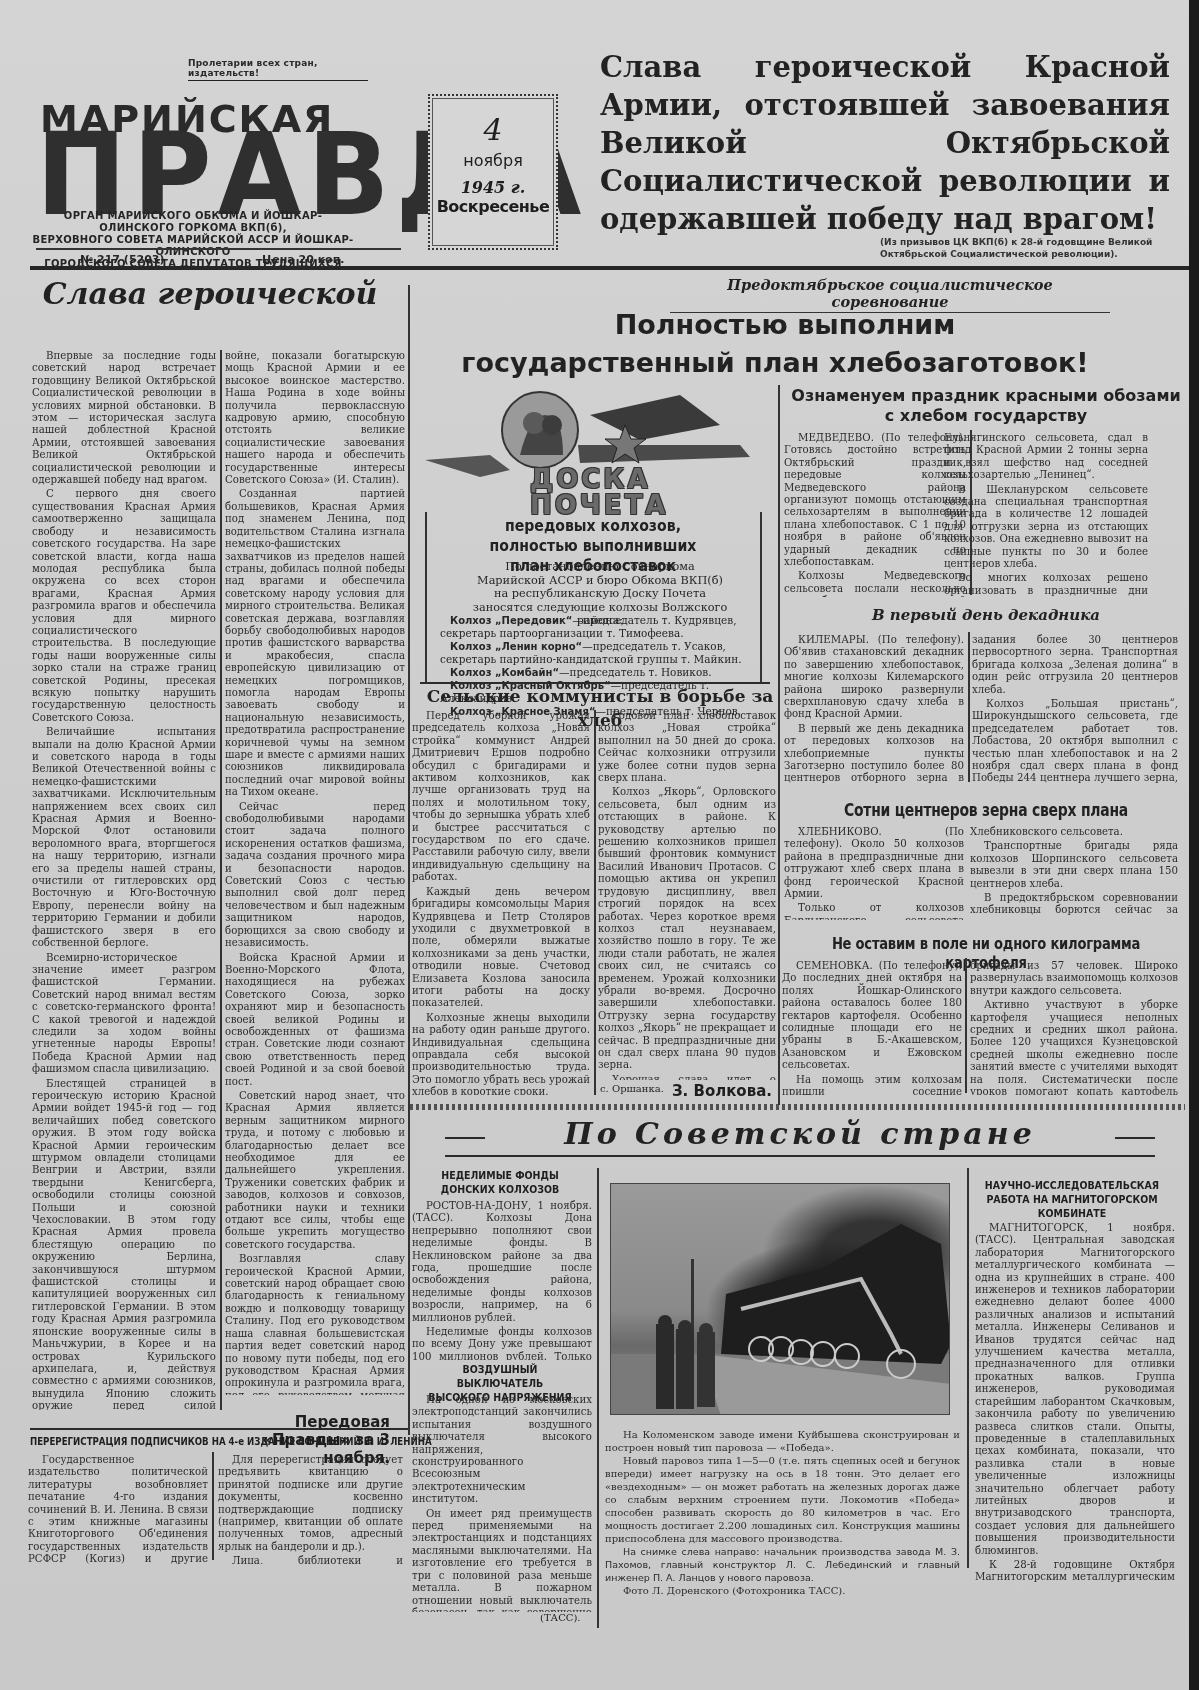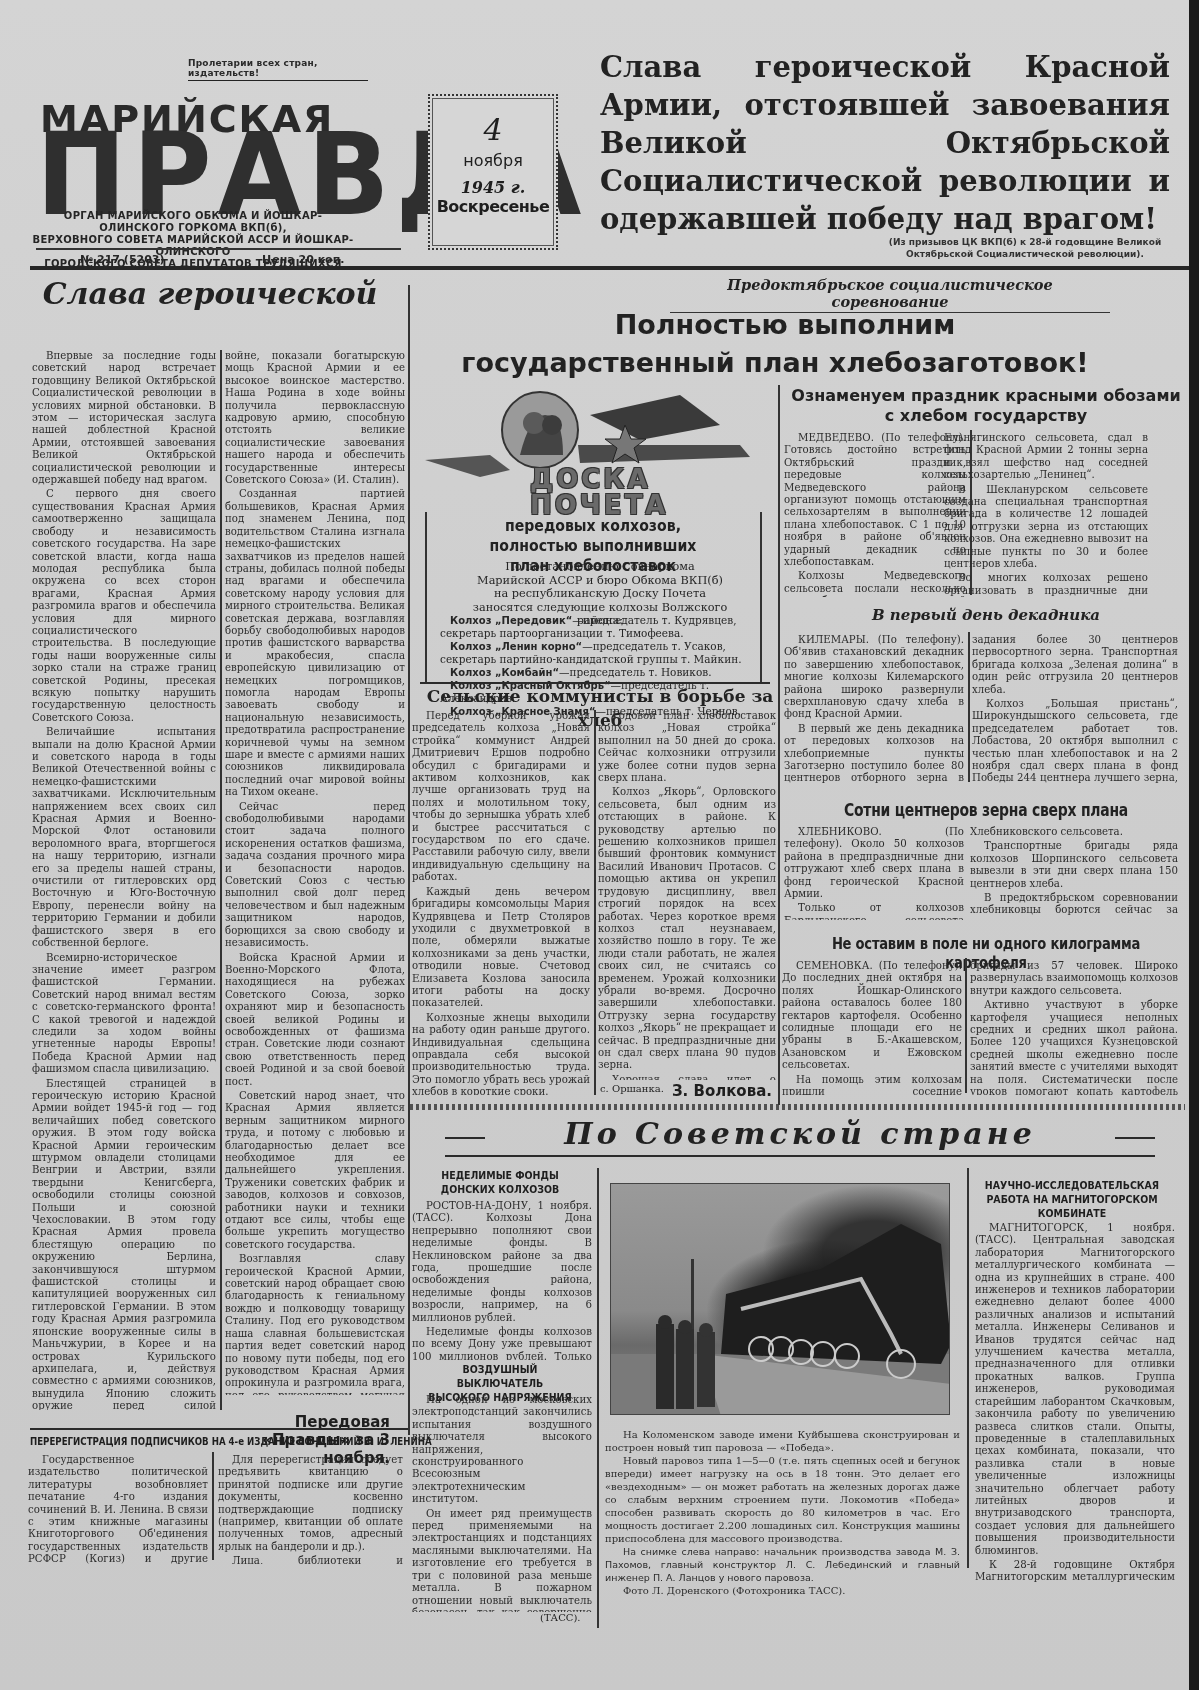--- a/index.html
+++ b/index.html
@@ -26,21 +26,21 @@
   .rule-thin { background: #333; height: 2px; }
   .issue { font-family: "DejaVu Sans", sans-serif; font-size: 11px; font-weight: bold; color: #262626; }
 
   .datebox { border: 2px dashed #333; border-style: dotted; outline: 1px solid #555; outline-offset: -5px; text-align: center; background: #d6d6d6; }
   .datebox .d-day { font-family: "DejaVu Serif", serif; font-style: italic; font-size: 30px; margin-top: 16px; }
   .datebox .d-month { font-family: "DejaVu Sans", sans-serif; font-size: 16px; margin-top: 4px; }
   .datebox .d-year { font-family: "DejaVu Serif", serif; font-style: italic; font-size: 16px; font-weight: bold; margin-top: 8px; }
   .datebox .d-wd { font-family: "DejaVu Sans", sans-serif; font-size: 16px; font-weight: bold; letter-spacing: -0.5px; }
 
   .slogan-main { font-family: "DejaVu Serif", serif; font-weight: bold; font-size: 29px; line-height: 38px; color: #222; text-align: justify; }
-  .src-note { font-family: "DejaVu Sans", sans-serif; font-size: 9px; font-weight: bold; text-align: center; line-height: 12px; color: #333; }
+  .src-note { font-family: "DejaVu Sans", sans-serif; font-size: 9px; font-weight: bold; text-align: left; line-height: 12px; color: #333; }
 
   
   .hl-italic { font-family: "DejaVu Serif", serif; font-style: italic; font-weight: bold; color: #222; text-align: center; }
   .hl-sans { font-family: "DejaVu Sans", sans-serif; font-weight: bold; color: #222; text-align: center; }
   .hl-cond { font-family: "DejaVu Sans", sans-serif; font-weight: bold; color: #222; text-align: center; transform: scaleX(0.82); transform-origin: center; letter-spacing: -0.3px; }
   .col-text { font-family: "DejaVu Serif", serif; font-size: 10.2px; line-height: 12.4px; color: #2c2c2c; text-align: justify; overflow: hidden; }
   .col-text p { text-indent: 14px; margin-bottom: 2px; }
   .vrule { position: absolute; width: 1.5px; background: #333; }
   .hrule { position: absolute; height: 2px; background: #2b2b2b; }
   .wavy { position: absolute; height: 6px; background:

